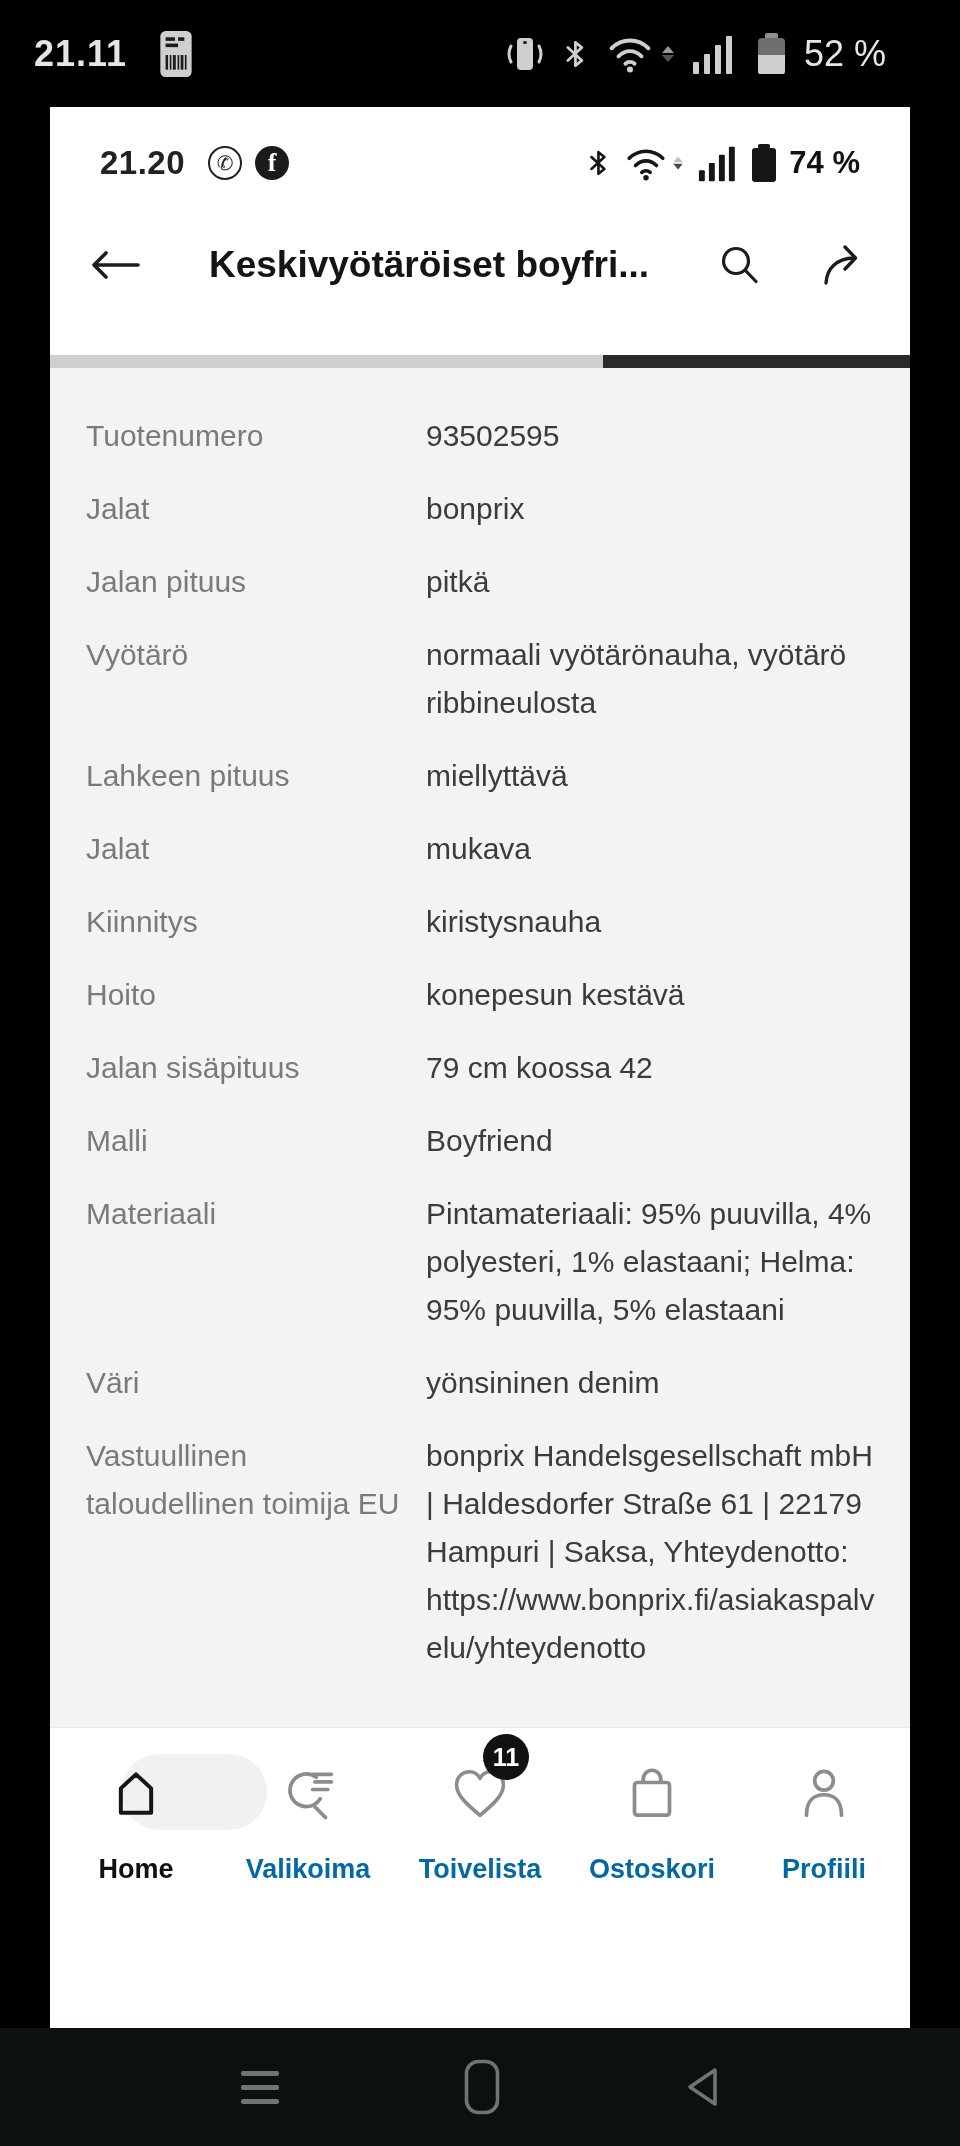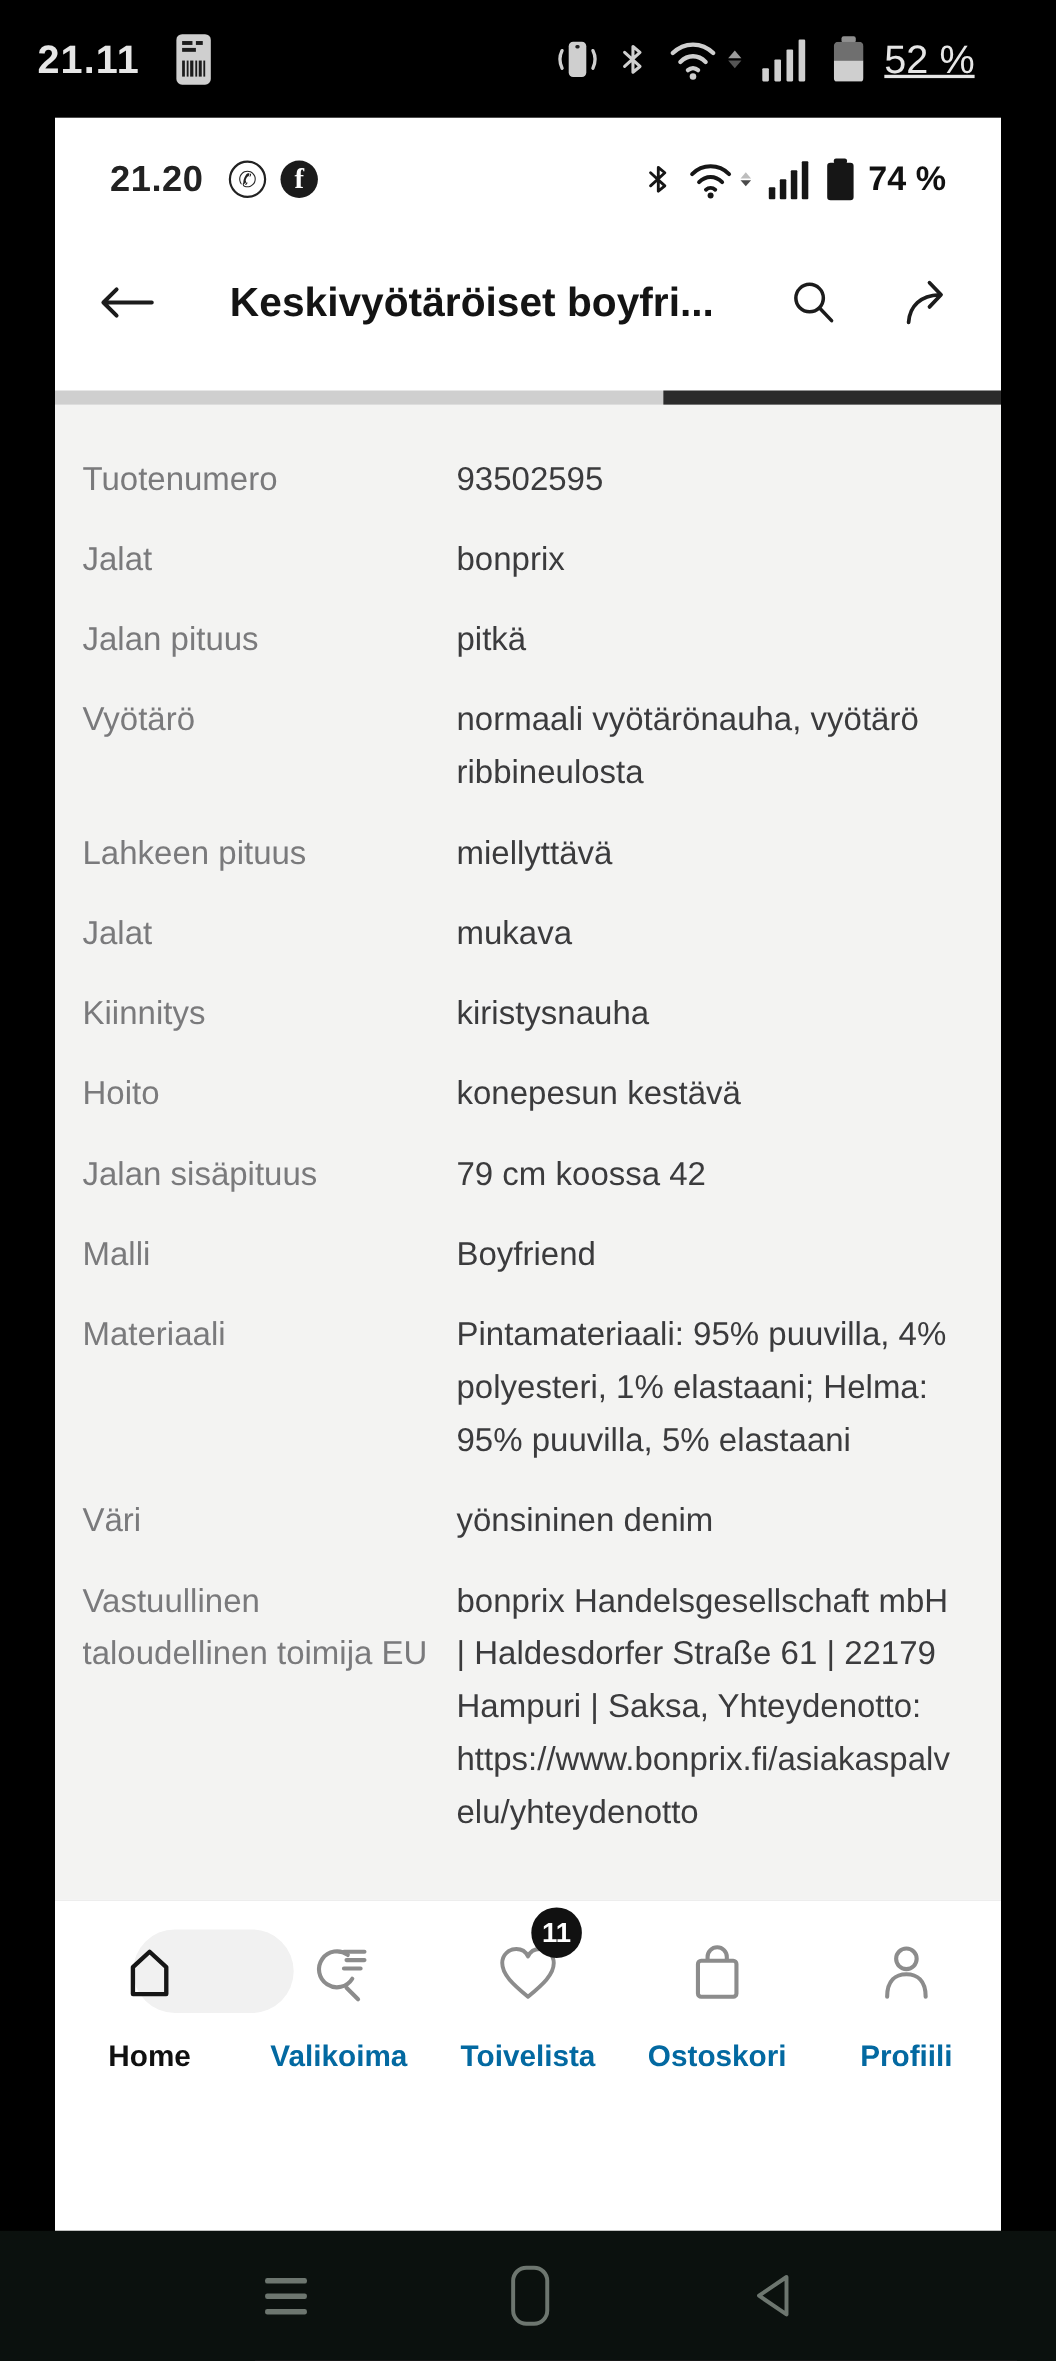--- a/index.html
+++ b/index.html
@@ -5,21 +5,21 @@
   html,body{margin:0;padding:0;background:#000;}
   *{box-sizing:border-box;}
   .screen{position:relative;width:960px;height:2146px;background:#000;overflow:hidden;
           font-family:"Liberation Sans",sans-serif;}
 
   
   .outer-status{position:absolute;top:0;left:0;width:920px;height:107px;background:#000;
     display:flex;align-items:center;justify-content:space-between;padding:0 34px;}
   .outer-left,.outer-right{display:flex;align-items:center;gap:17px;}
   .outer-time{color:#e6e6e6;font-size:36px;font-weight:600;letter-spacing:1px;}
-  .outer-pct{color:#e6e6e6;font-size:36px;font-weight:500;margin-left:2px;text-decoration:underline;}
+  .outer-pct{color:#e6e6e6;font-size:36px;font-weight:500;margin-left:2px;}
 
   
   .batt-out{position:relative;width:27px;height:42px;margin-left:4px;}
   .batt-out .nub{position:absolute;top:0;left:7px;width:13px;height:6px;background:#8f8f8f;border-radius:2px;}
   .batt-out .body{position:absolute;top:5px;left:0;width:27px;height:37px;border-radius:4px;overflow:hidden;}
   .batt-out .lvl-top{height:48%;background:#6f6f6f;}
   .batt-out .lvl-bot{height:52%;background:#cfcfcf;}
 
   
   .batt-in{position:relative;width:24px;height:38px;}
@@ -41,34 +41,34 @@
   .in-left,.in-right{display:flex;align-items:center;gap:13px;}
   .inner-time{color:#222;font-size:33px;font-weight:600;letter-spacing:0.5px;}
   .inner-pct{color:#111;font-size:31px;font-weight:600;}
   .wa-circ{width:34px;height:34px;border:2.5px solid #222;border-radius:50%;display:flex;
     align-items:center;justify-content:center;font-size:20px;color:#222;margin-left:10px;}
   .fb-circ{width:34px;height:34px;background:#1b1b1b;border-radius:50%;display:flex;
     align-items:center;justify-content:center;color:#fff;font-size:26px;font-weight:700;
     font-family:"Liberation Serif",serif;}
 
   
-  .app-header{position:absolute;top:114px;left:0;width:100%;height:108px;
+  .app-header{position:absolute;top:104px;left:0;width:100%;height:108px;
     display:flex;align-items:center;padding:0 36px;background:#fff;}
   .hdr-title{flex:1;text-align:center;font-size:37px;font-weight:700;color:#141414;
     white-space:nowrap;overflow:hidden;}
   .hdr-icon{flex:0 0 auto;display:flex;align-items:center;justify-content:center;}
 
   
   .progress{position:absolute;top:248px;left:0;width:100%;height:13px;display:flex;}
   .progress .seg-l{width:64.3%;background:#cfcfcf;}
   .progress .seg-r{flex:1;background:#2b2b2b;}
 
   
   .content{position:absolute;top:261px;left:0;width:100%;height:1359px;background:#f3f3f2;
-    overflow:hidden;padding:44px 40px 0 25px;}
+    overflow:hidden;padding:44px 40px 0 36px;}
   .drow{display:flex;margin-bottom:25px;font-size:30px;line-height:48px;}
   .dlabel{width:315px;flex:0 0 315px;color:#7a7a7c;}
   .dvalue{width:455px;flex:0 0 455px;margin-left:25px;color:#3b3b3d;overflow-wrap:break-word;}
 
   
   .bottom-nav{position:absolute;top:1620px;left:0;width:100%;height:301px;background:#fff;
     border-top:1px solid #e9e9e9;}
   .nav-items{position:absolute;top:22px;left:0;width:100%;display:flex;}
   .nav-item{width:172px;display:flex;flex-direction:column;align-items:center;position:relative;}
   .nav-icon-wrap{height:86px;display:flex;align-items:center;justify-content:center;position:relative;}

